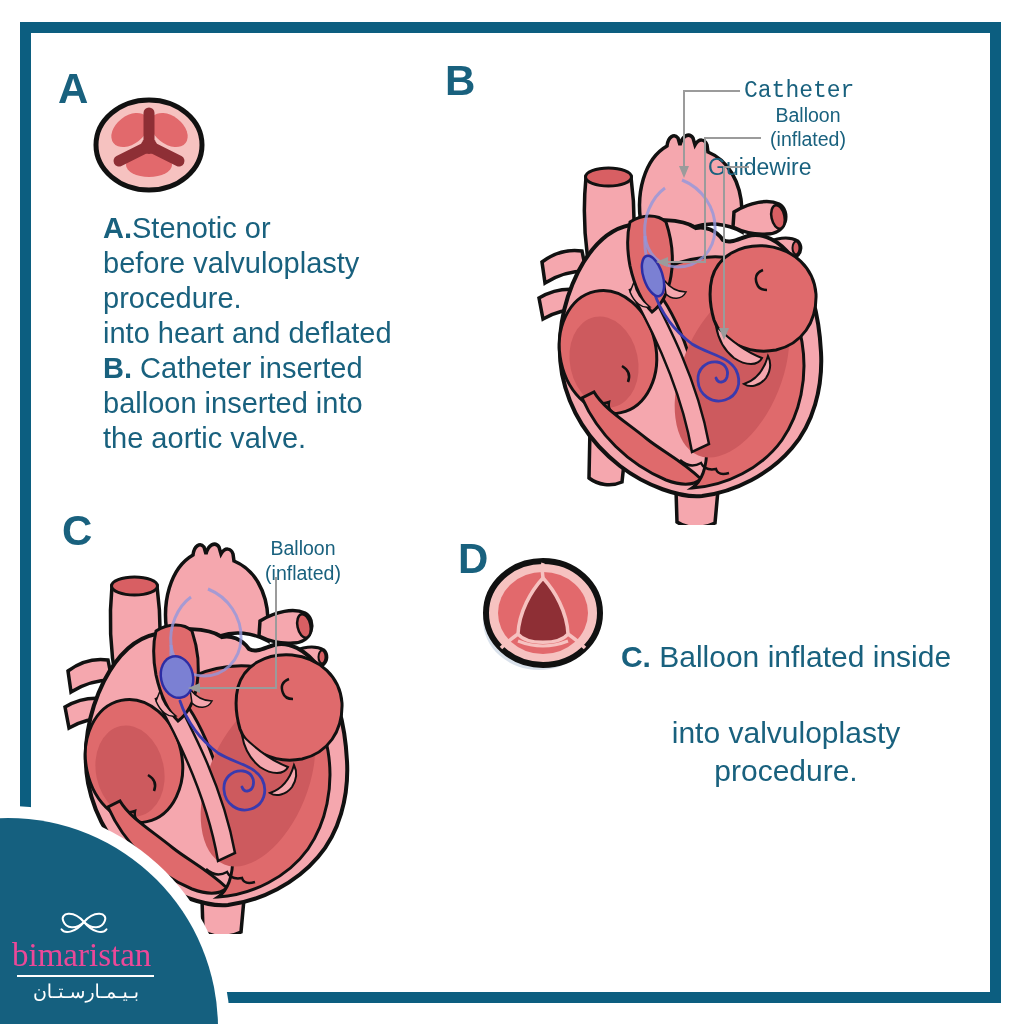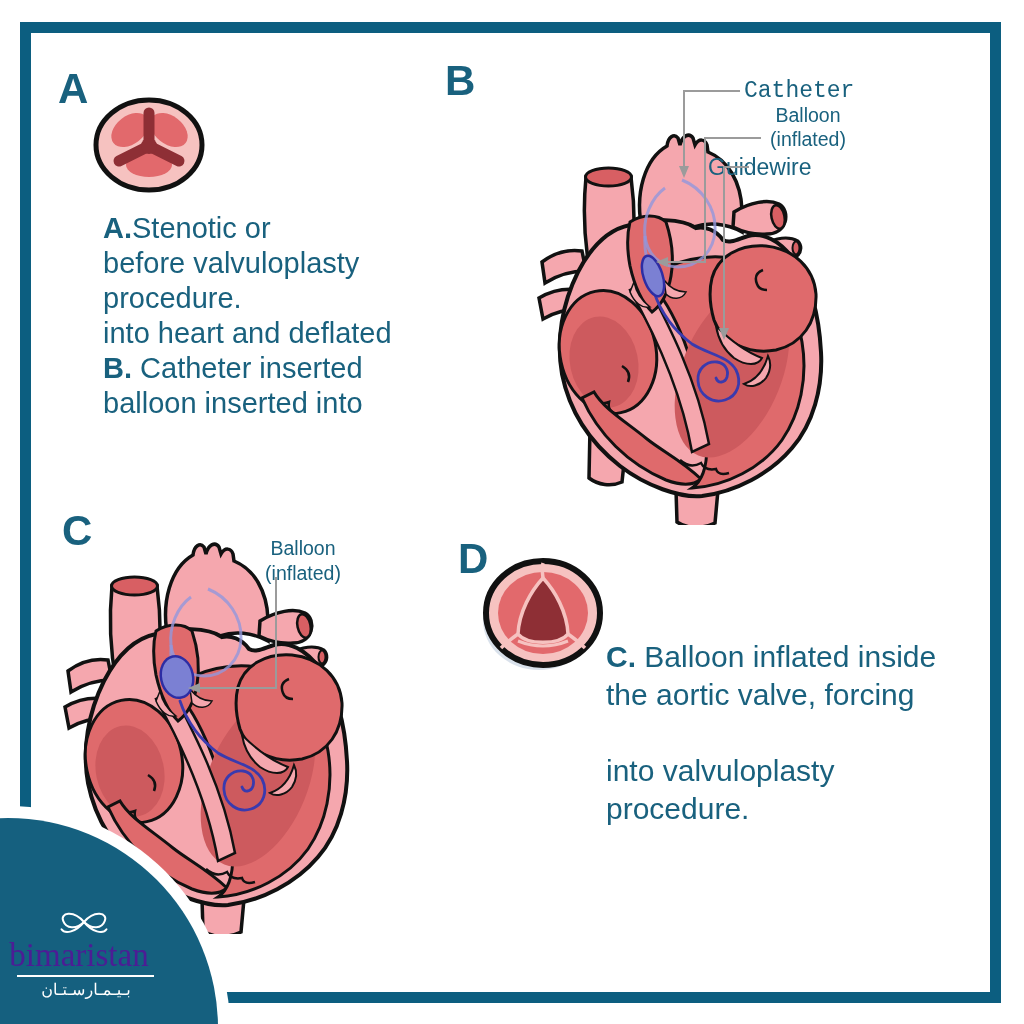--- a/index.html
+++ b/index.html
@@ -16,41 +16,41 @@
   }
   
   .panel-letter{
     color:#19617E;font-weight:700;font-size:42px;line-height:1;
   }
   
   .caption{color:#19617E;}
   .cap-line{white-space:pre-wrap;}
   .caption b{font-weight:700;}
   #caption-1{left:103px;top:201px;width:320px;font-size:29px;line-height:35px;margin-top:10px;}
-  #caption-2{left:606px;top:638px;width:360px;font-size:30px;line-height:38px;}
+  #caption-2{left:606px;top:638px;width:360px;font-size:30px;line-height:38px;text-align:center;}
   .cap-line.blank{height:38px;}
   
   .lead-label{color:#19617E;}
   #label-catheter{left:744px;top:78px;font-size:23px;font-family:Liberation Mono, monospace;}
   #label-balloon-b{left:752px;top:103px;width:112px;font-size:19.5px;line-height:24px;text-align:center;}
   #label-guidewire{left:708px;top:154px;font-size:23px;}
   #label-balloon-c{left:246px;top:536px;width:114px;font-size:19.5px;line-height:25px;text-align:center;}
   
   .corner-disc{
     left:-202px;top:818px;width:420px;height:420px;border-radius:50%;
     background:#15607F;box-shadow:0 0 0 12px #ffffff;
   }
   .logo-name{
-    left:5px;top:938px;width:148px;text-align:center;color:#4c1d95;
+    left:12px;top:938px;width:148px;color:#ec4899;
     font-family:"Liberation Serif", serif;font-size:33px;line-height:34px;
   }
   .logo-divider{left:17px;top:975px;width:137px;height:2px;background:#ffffff;}
   .logo-arabic{
     left:12px;top:980px;width:148px;text-align:center;color:#ffffff;
-    font-size:16px;direction:rtl;
+    font-size:19px;direction:rtl;
   }
   svg{display:block;}
 </style>
 </head>
 <body>
 
 <svg width="0" height="0" style="position:absolute" aria-hidden="true">
   <defs>
     <g id="heartShape">
 
@@ -122,20 +122,21 @@
   </g>
   <circle cx="57" cy="49" r="8" fill="#8E2F35"></circle>
 </svg>
 <div id="caption-1" class="abs caption">
     <div class="cap-line"><b>A.</b>Stenotic or</div>
     <div class="cap-line">before valvuloplasty</div>
     <div class="cap-line">procedure.</div>
     <div class="cap-line">into heart and deflated</div>
     <div class="cap-line"><b>B.</b> Catheter inserted</div>
     <div class="cap-line">balloon inserted into</div>
+    <div class="cap-line">the aortic valve.</div>
   </div>
 
 <div class="abs panel-letter" style="left:445px;top:60px;">B</div>
 <svg class="abs" style="left:530px;top:130px;" width="370" height="395" viewBox="0 0 370 395">
   <use href="#heartShape"></use>
   <ellipse cx="123" cy="146" rx="9.5" ry="21" transform="rotate(-18 123 146)" fill="#7B80D3" stroke="#2D2DA4" stroke-width="2.5"></ellipse>
 </svg>
 <div id="label-catheter" class="abs lead-label">Catheter</div>
 <div id="label-balloon-b" class="abs lead-label">
   <div>Balloon</div>
@@ -158,21 +159,20 @@
   <ellipse cx="56" cy="62" rx="56" ry="50" fill="#B9C9DA" opacity="0.55"></ellipse>
   <ellipse cx="60" cy="55" rx="57" ry="52" fill="#F6C2C0" stroke="#111" stroke-width="6"></ellipse>
   <ellipse cx="60" cy="55" rx="45" ry="41" fill="#E2696C"></ellipse>
   <path d="M60,20 C72,33 84,54 85,76 C76,87 44,87 35,76 C36,54 48,33 60,20 Z" fill="#8E2F35" stroke="#F6C2C0" stroke-width="3.5"></path>
   <path d="M60,20 C59,13 59,9 60,5" fill="none" stroke="#F6C2C0" stroke-width="3.5"></path>
   <path d="M85,76 C92,81 97,85 102,90 M35,76 C28,81 23,85 18,90" fill="none" stroke="#F6C2C0" stroke-width="3.5"></path>
   <path d="M35,83 q25,10 50,0" fill="none" stroke="#F6C2C0" stroke-width="3"></path>
 </svg>
 <div id="caption-2" class="abs caption">
     <div class="cap-line"><b>C.</b> Balloon inflated inside</div>
-    <div class="cap-line">the aortic valve, forcing</div>
     <div class="cap-line blank"></div>
     <div class="cap-line">into valvuloplasty</div>
     <div class="cap-line">procedure.</div>
   </div>
 
 <svg class="abs" style="left:0;top:0;pointer-events:none;" width="1024" height="1024" viewBox="0 0 1024 1024">
   <g fill="none" stroke="#9B9B9B" stroke-width="2">
     <path d="M740,91 H684 V168"></path>
     <path d="M761,138 H705 V262 H666"></path>
     <path d="M749,167 H724 V330"></path>

